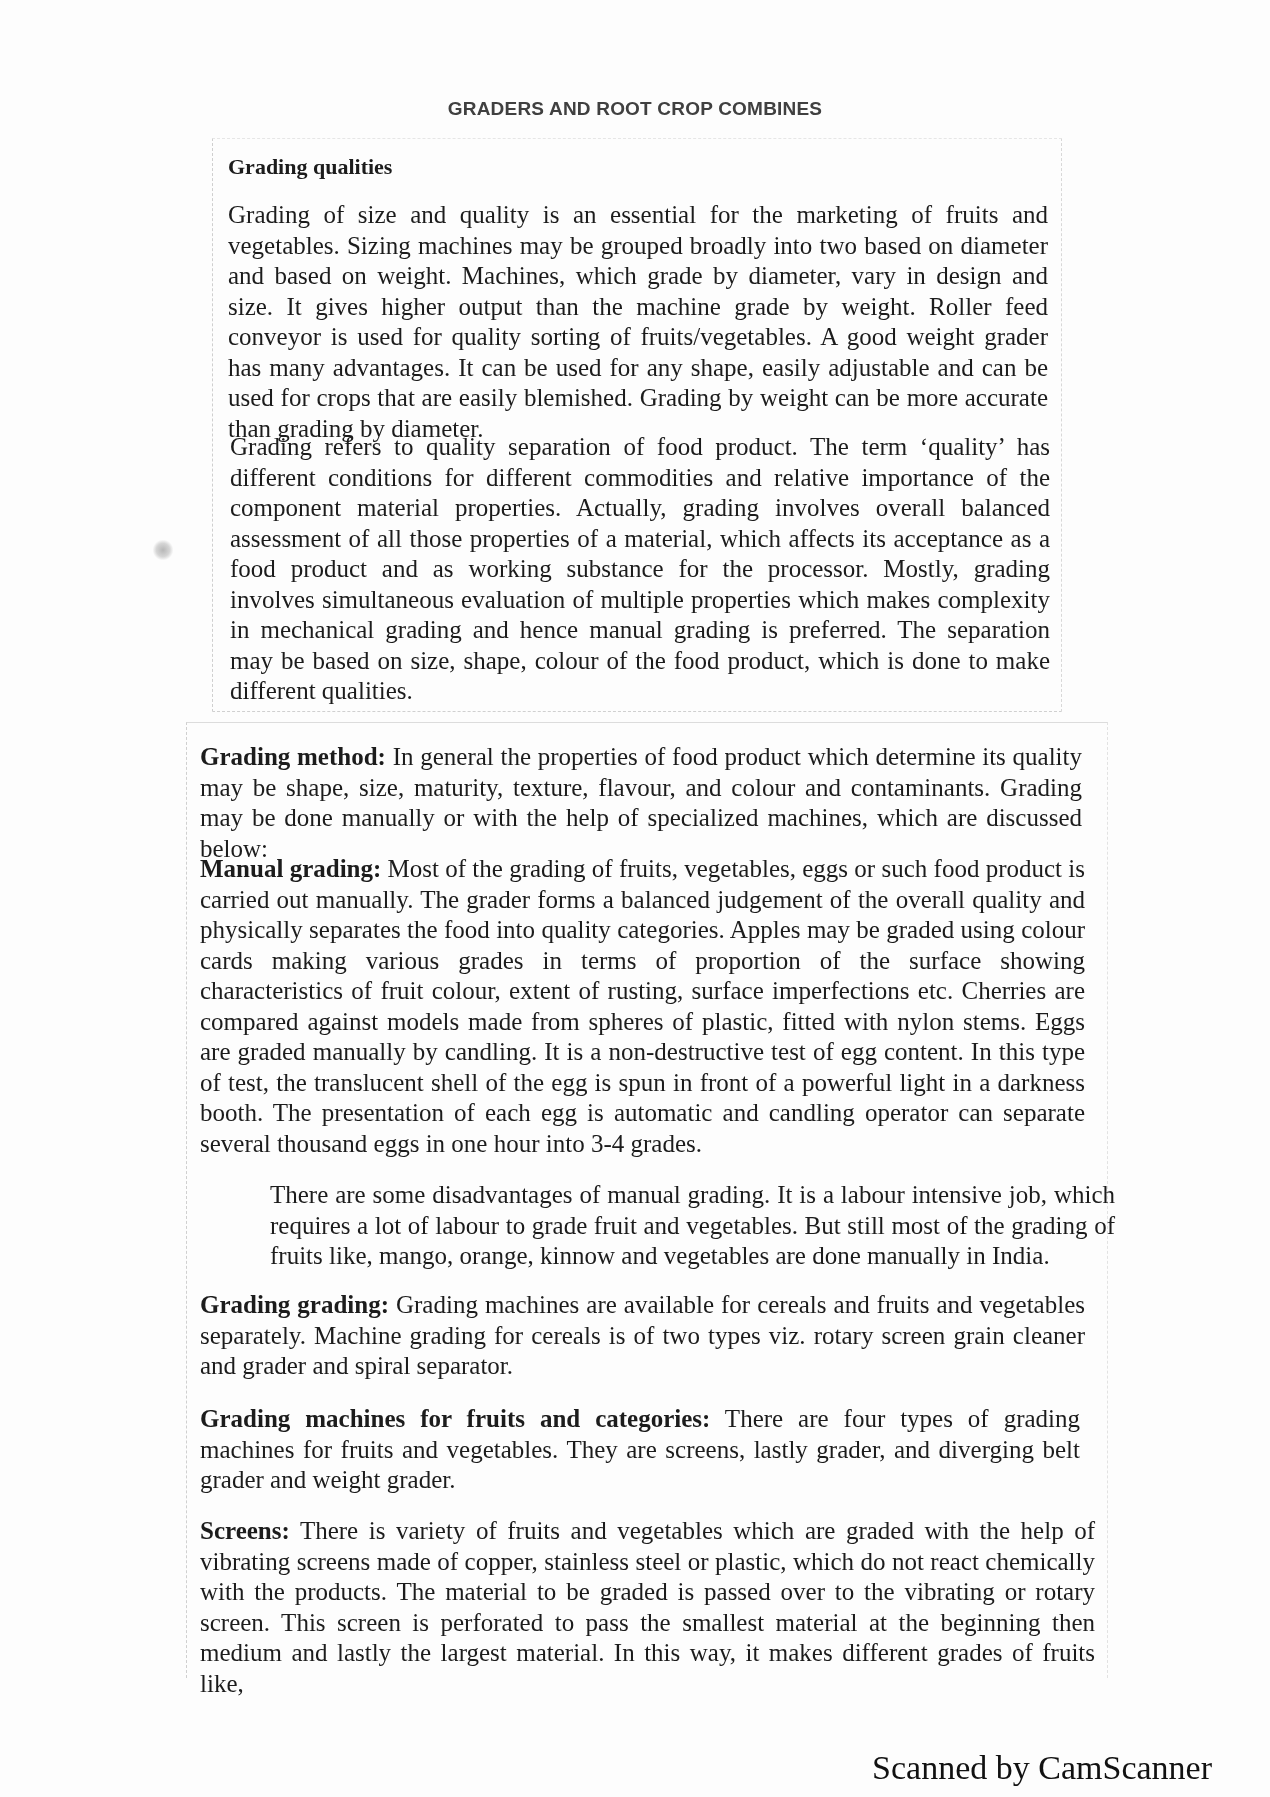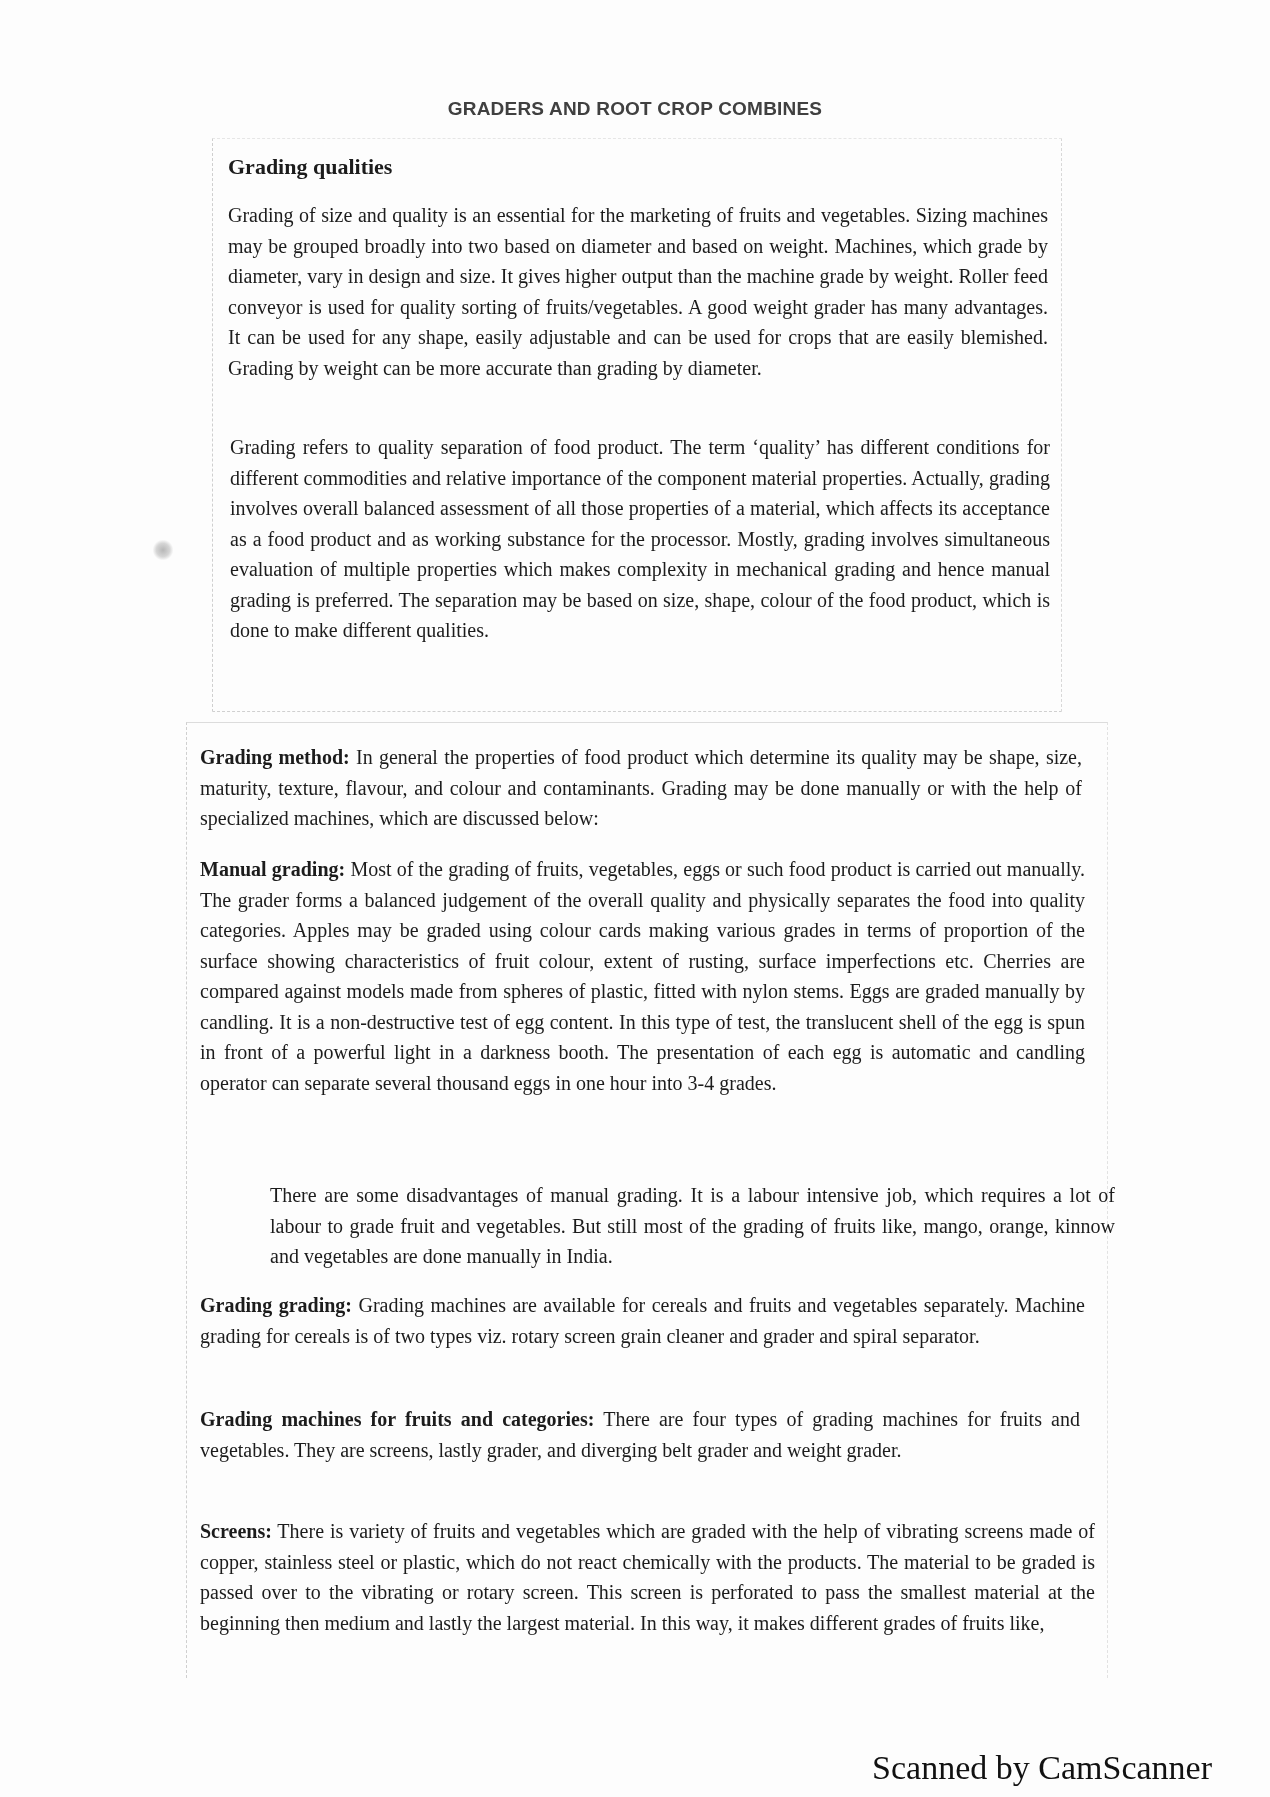--- a/index.html
+++ b/index.html
@@ -16,21 +16,21 @@
     position: absolute; left: 212px; top: 138px; width: 848px; height: 572px;
     border-left: 1px dashed #cfcfcf; border-right: 1px dashed #d8d8d8;
     border-bottom: 1px dashed #d0d0d0; border-top: 1px dashed #e6e6e6;
   }
   .box2 {
     position: absolute; left: 186px; top: 722px; width: 920px; height: 955px;
     border-left: 1px dashed #cfcfcf; border-right: 1px dashed #e2e2e2;
     border-top: 1px solid #dcdcdc;
   }
   .para {
-    position: absolute; font-size: 20px; line-height: 30.5px; text-align: justify;
+    position: absolute; font-size: 25px; line-height: 30.5px; text-align: justify;
     text-align-last: left;
   }
   .heading { font-weight: bold; }
   .lead { font-weight: bold; }
   .b1-title { left: 228px; top: 152px; font-size: 22px; }
   .b1-p1 { left: 228px; top: 200px; width: 820px; }
   .b1-p2 { left: 230px; top: 432px; width: 820px; }
   .b2-p1 { left: 200px; top: 742px; width: 882px; }
   .b2-p2 { left: 200px; top: 854px; width: 885px; }
   .b2-p3 { left: 242px; top: 1180px; width: 845px; margin-left: 28px; }

